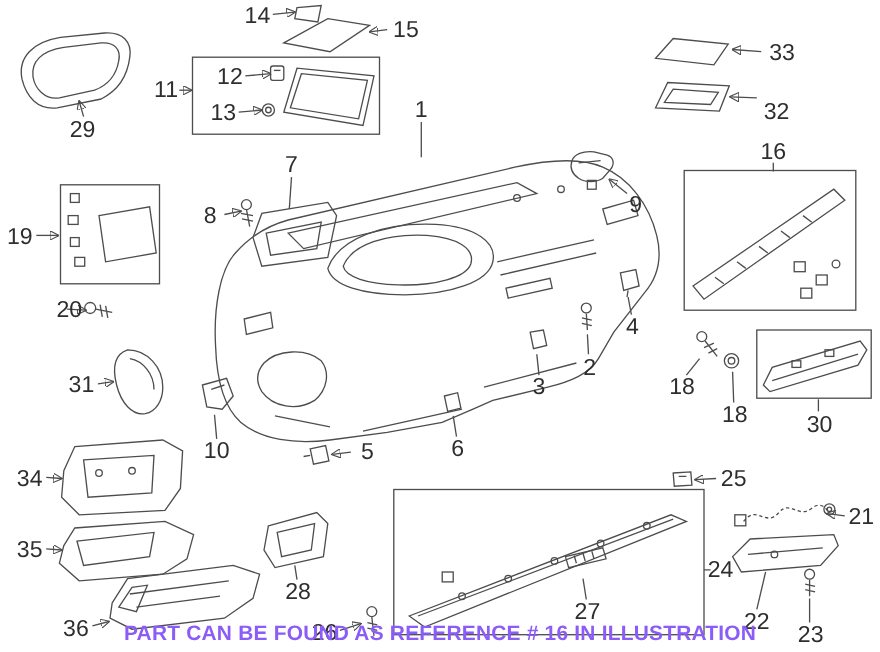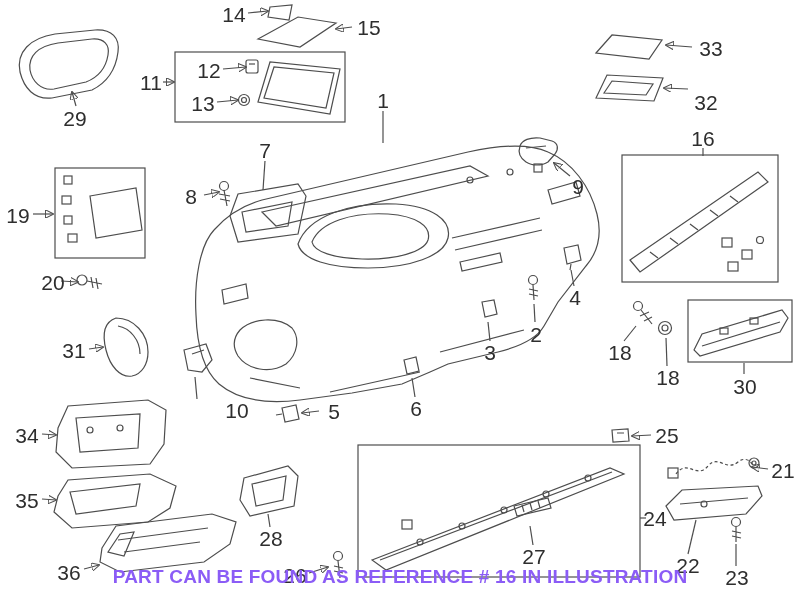--- a/index.html
+++ b/index.html
@@ -265,31 +265,31 @@
   <div class="callout-layer">
       <div class="callout" style="left: 383px; top: 100px;">1</div>
       <div class="callout" style="left: 536px; top: 334px;">2</div>
       <div class="callout" style="left: 490px; top: 352px;">3</div>
       <div class="callout" style="left: 575px; top: 297px;">4</div>
       <div class="callout" style="left: 334px; top: 411px;">5</div>
       <div class="callout" style="left: 416px; top: 408px;">6</div>
       <div class="callout" style="left: 265px; top: 150px;">7</div>
       <div class="callout" style="left: 191px; top: 196px;">8</div>
       <div class="callout" style="left: 578px; top: 186px;">9</div>
-      <div class="callout" style="left: 197px; top: 410px; margin-left: 40px;">10</div>
+      <div class="callout" style="left: 197px; top: 410px;">10</div>
       <div class="callout" style="left: 151px; top: 82px; text-align: right;">11</div>
       <div class="callout" style="left: 209px; top: 70px;">12</div>
       <div class="callout" style="left: 203px; top: 103px;">13</div>
       <div class="callout" style="left: 234px; top: 14px;">14</div>
       <div class="callout" style="left: 369px; top: 27px;">15</div>
       <div class="callout" style="left: 703px; top: 138px;">16</div>
       <div class="callout" style="left: 620px; top: 352px;">18</div>
       <div class="callout" style="left: 668px; top: 377px;">18</div>
       <div class="callout" style="left: 18px; top: 215px;">19</div>
-      <div class="callout" style="left: 53px; top: 282px;">20</div>
+      <div class="callout" style="left: 63px; top: 282px;">20</div>
       <div class="callout" style="left: 783px; top: 470px;">21</div>
       <div class="callout" style="left: 688px; top: 565px;">22</div>
       <div class="callout" style="left: 737px; top: 577px;">23</div>
       <div class="callout" style="left: 655px; top: 518px;">24</div>
       <div class="callout" style="left: 667px; top: 435px;">25</div>
       <div class="callout" style="left: 295px; top: 575px;">26</div>
       <div class="callout" style="left: 534px; top: 556px;">27</div>
       <div class="callout" style="left: 271px; top: 538px;">28</div>
       <div class="callout" style="left: 75px; top: 118px;">29</div>
       <div class="callout" style="left: 745px; top: 386px;">30</div>

